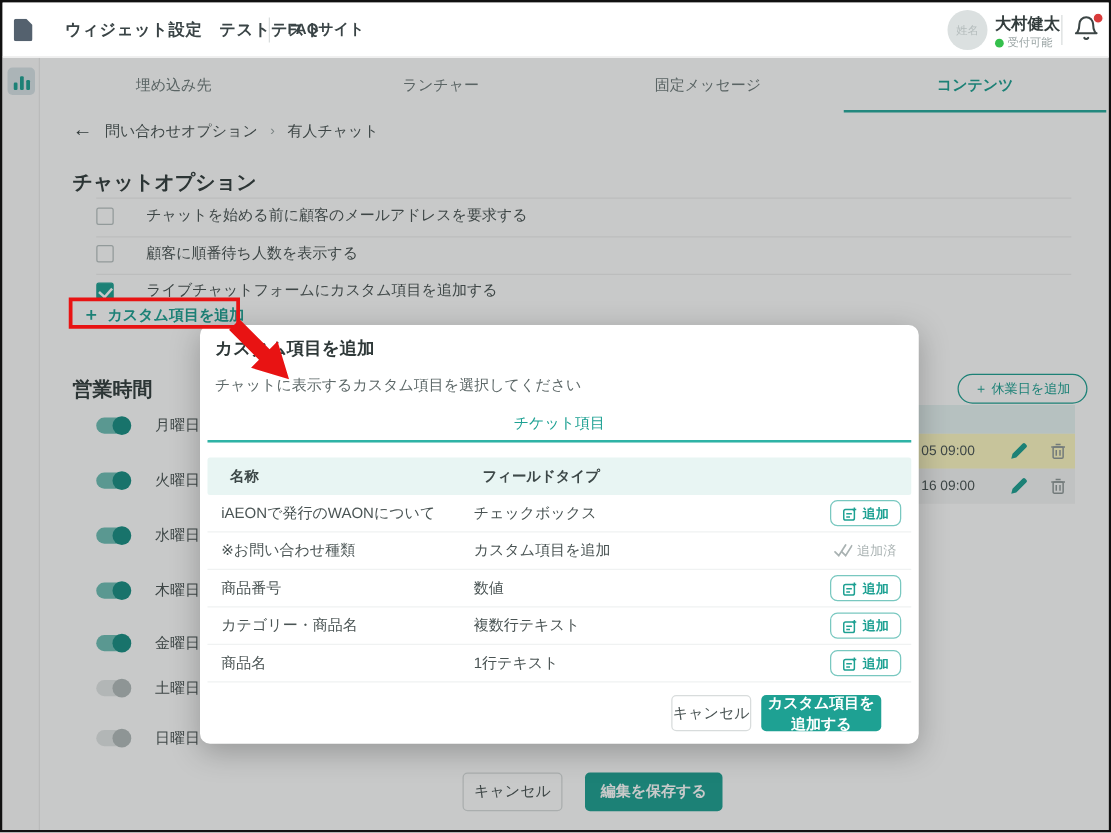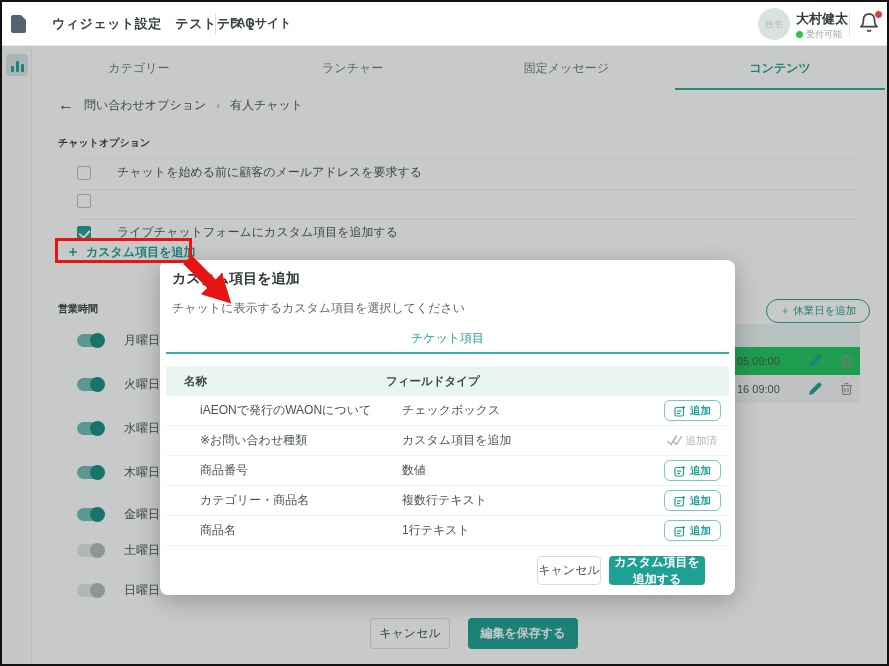--- a/index.html
+++ b/index.html
@@ -31,21 +31,21 @@
   
   .tabbar { position:absolute; top:44px; left:30px; right:0; height:44px; display:flex; z-index:1; }
   .tab { flex:1; display:flex; align-items:center; justify-content:center; font-size:12px; color:#6f7b7b; cursor:pointer; position:relative; }
   .tab.active { color:#1ea193; font-weight:bold; }
   .tab.active::after { content:""; position:absolute; left:2px; right:2px; bottom:0; height:2px; background:#27aa9d; }
 
   .breadcrumb { position:absolute; top:94px; left:56px; display:flex; align-items:center; gap:10px; font-size:12px; color:#4a5454; z-index:1; }
   .bc-arrow { font-size:16px; color:#3c4646; cursor:pointer; }
   .bc-sep { color:#9aa4a4; font-size:11px; }
 
-  .section-title { position:absolute; font-size:10px; font-weight:bold; color:#333d3d; z-index:1; }
+  .section-title { position:absolute; font-size:16px; font-weight:bold; color:#333d3d; z-index:1; }
 
   .opt-row { position:absolute; left:75px; display:flex; align-items:center; gap:26px; font-size:12px; color:#4a5454; z-index:1; }
   .hairline { position:absolute; left:75px; right:30px; height:1px; background:#efefef; z-index:1; }
   .checkbox { width:14px; height:14px; border:1px solid #b9c1c1; border-radius:2px; background:#fff; position:relative; cursor:pointer; flex:0 0 auto; }
   .checkbox.checked { background:#1ea193; border-color:#1ea193; }
   .checkbox.checked::after { content:""; position:absolute; left:3px; top:1px; width:5px; height:8px;
                              border:solid #fff; border-width:0 2px 2px 0; transform:rotate(42deg); }
   .add-link { position:absolute; left:64px; top:241px; display:flex; align-items:center; gap:6px;
               color:#1ea193; font-size:12px; font-weight:bold; cursor:pointer; z-index:1; }
   .plus-glyph { font-size:14px; font-weight:bold; }
@@ -54,21 +54,21 @@
   .toggle { position:relative; width:27px; height:13px; border-radius:7px; background:#e3e6e6; flex:0 0 auto; cursor:pointer; }
   .toggle .knob { position:absolute; right:-1px; top:-1px; width:15px; height:15px; border-radius:50%; background:#b3bbbb; }
   .toggle.on { background:#6fbfb6; }
   .toggle.on .knob { background:#188f84; }
 
   
   .holiday-btn { position:absolute; left:764px; top:297px; width:104px; height:24px; border:1px solid #1ea193; border-radius:13px;
                  background:#fff; color:#1ea193; font-size:10.5px; display:flex; align-items:center; justify-content:center; gap:3px;
                  z-index:1; cursor:pointer; font-family:inherit; }
   .sched-head { position:absolute; left:660px; top:322px; width:198px; height:23px; background:#e8f5f3; z-index:1; }
-  .sched-row1 { position:absolute; left:660px; top:345px; width:198px; height:28px; background:#22c55e; z-index:1; }
+  .sched-row1 { position:absolute; left:660px; top:345px; width:198px; height:28px; background:#fef9c3; z-index:1; }
   .sched-row2 { position:absolute; left:660px; top:373px; width:198px; height:28px; background:#f5f6f6; z-index:1; }
   .sched-time { position:absolute; left:75px; top:8px; font-size:11px; color:#4a5454; }
   .row-icon { position:absolute; top:7px; cursor:pointer; }
   .row-icon.pencil { left:146px; }
   .row-icon.trash { left:178px; }
 
   .pf-btn { position:absolute; height:31px; border-radius:4px; font-size:12px; z-index:1; cursor:pointer;
             display:flex; align-items:center; justify-content:center; font-family:inherit; }
   .pf-cancel { left:368px; top:616px; width:80px; background:#fff; border:1px solid #d8dcdc; color:#4a5454; }
   .pf-save { left:466px; top:616px; width:110px; background:#1ea193; border:none; color:#fff; font-weight:bold; }
@@ -83,21 +83,21 @@
   .m-sub { position:absolute; left:12px; top:40px; font-size:12px; color:#5d6868; }
   .m-tabs { position:absolute; left:6px; right:6px; top:64px; height:30px; display:flex; border-bottom:1px solid #ebeeee; }
   .m-tab { flex:1; display:flex; align-items:center; justify-content:center; font-size:12px; color:#7d8888; cursor:pointer; position:relative; }
   .m-tab.active { color:#1ea193; font-weight:normal; }
   .m-tab.active::after { content:""; position:absolute; left:0; right:0; bottom:-1px; height:2px; background:#2fb3a6; }
   .m-thead { position:absolute; left:6px; right:6px; top:106px; height:30px; background:#e8f5f3; border-radius:2px;
              display:flex; align-items:center; font-size:11.5px; font-weight:bold; color:#3d4848; }
   .m-thead .h1 { margin-left:18px; width:202px; }
   .mrow { position:absolute; left:6px; right:6px; height:30px; display:flex; align-items:center; font-size:12px; color:#4a5454;
           border-bottom:1px solid #f0f2f2; }
-  .mrow .c1 { margin-left:34px; width:202px; }
+  .mrow .c1 { margin-left:11px; width:202px; }
   .mrow .c2 { flex:1; }
   .add-btn { display:flex; align-items:center; gap:4px; margin-right:8px; height:21px; padding:0 9px; border:1px solid #79c8c0;
              border-radius:6px; background:#fff; color:#1ea193; font-size:10.5px; font-weight:bold; cursor:pointer; font-family:inherit; }
   .added-badge { display:flex; align-items:center; gap:4px; margin-right:12px; color:#a9b2b2; font-size:10.5px; }
   .m-footer-btn { position:absolute; height:29px; border-radius:4px; font-size:12px; cursor:pointer; font-family:inherit;
                   display:flex; align-items:center; justify-content:center; }
   .m-cancel { left:377px; top:296px; width:64px; background:#fff; border:1px solid #d8dcdc; color:#4a5454; }
   .m-submit { left:449px; top:296px; width:96px; background:#1ea193; border:none; color:#fff; font-weight:bold; }
 
   
@@ -136,21 +136,21 @@
 
   <div class="sidebar">
     <span class="chart-tile">
       <i style="height:6px"></i>
         <i style="height:11px"></i>
         <i style="height:8px"></i>
     </span>
   </div>
 
   <div class="tabbar">
-    <div class="tab">カテゴリー</div>
+    <div class="tab">埋め込み先</div>
     <div class="tab">ランチャー</div>
     <div class="tab">固定メッセージ</div>
     <div class="tab active">コンテンツ</div>
   </div>
 
   <div class="breadcrumb">
     <span class="bc-arrow">←</span>
     <span>問い合わせオプション</span>
     <span class="bc-sep">›</span>
     <span>有人チャット</span>
@@ -158,20 +158,21 @@
 
   <div class="section-title" style="left:56px; top:134px;">チャットオプション</div>
   <div class="hairline" style="top:156px"></div>
   <div class="opt-row" style="top:162px">
     <span class="checkbox"></span>
     <span>チャットを始める前に顧客のメールアドレスを要求する</span>
   </div>
   <div class="hairline" style="top:187px"></div>
   <div class="opt-row" style="top:192px">
     <span class="checkbox"></span>
+    <span>顧客に順番待ち人数を表示する</span>
   </div>
   <div class="hairline" style="top:217px"></div>
   <div class="opt-row" style="top:222px">
     <span class="checkbox checked"></span>
     <span>ライブチャットフォームにカスタム項目を追加する</span>
   </div>
   <div class="add-link">
     <span class="plus-glyph">＋</span>
     <span>カスタム項目を追加</span>
   </div>

